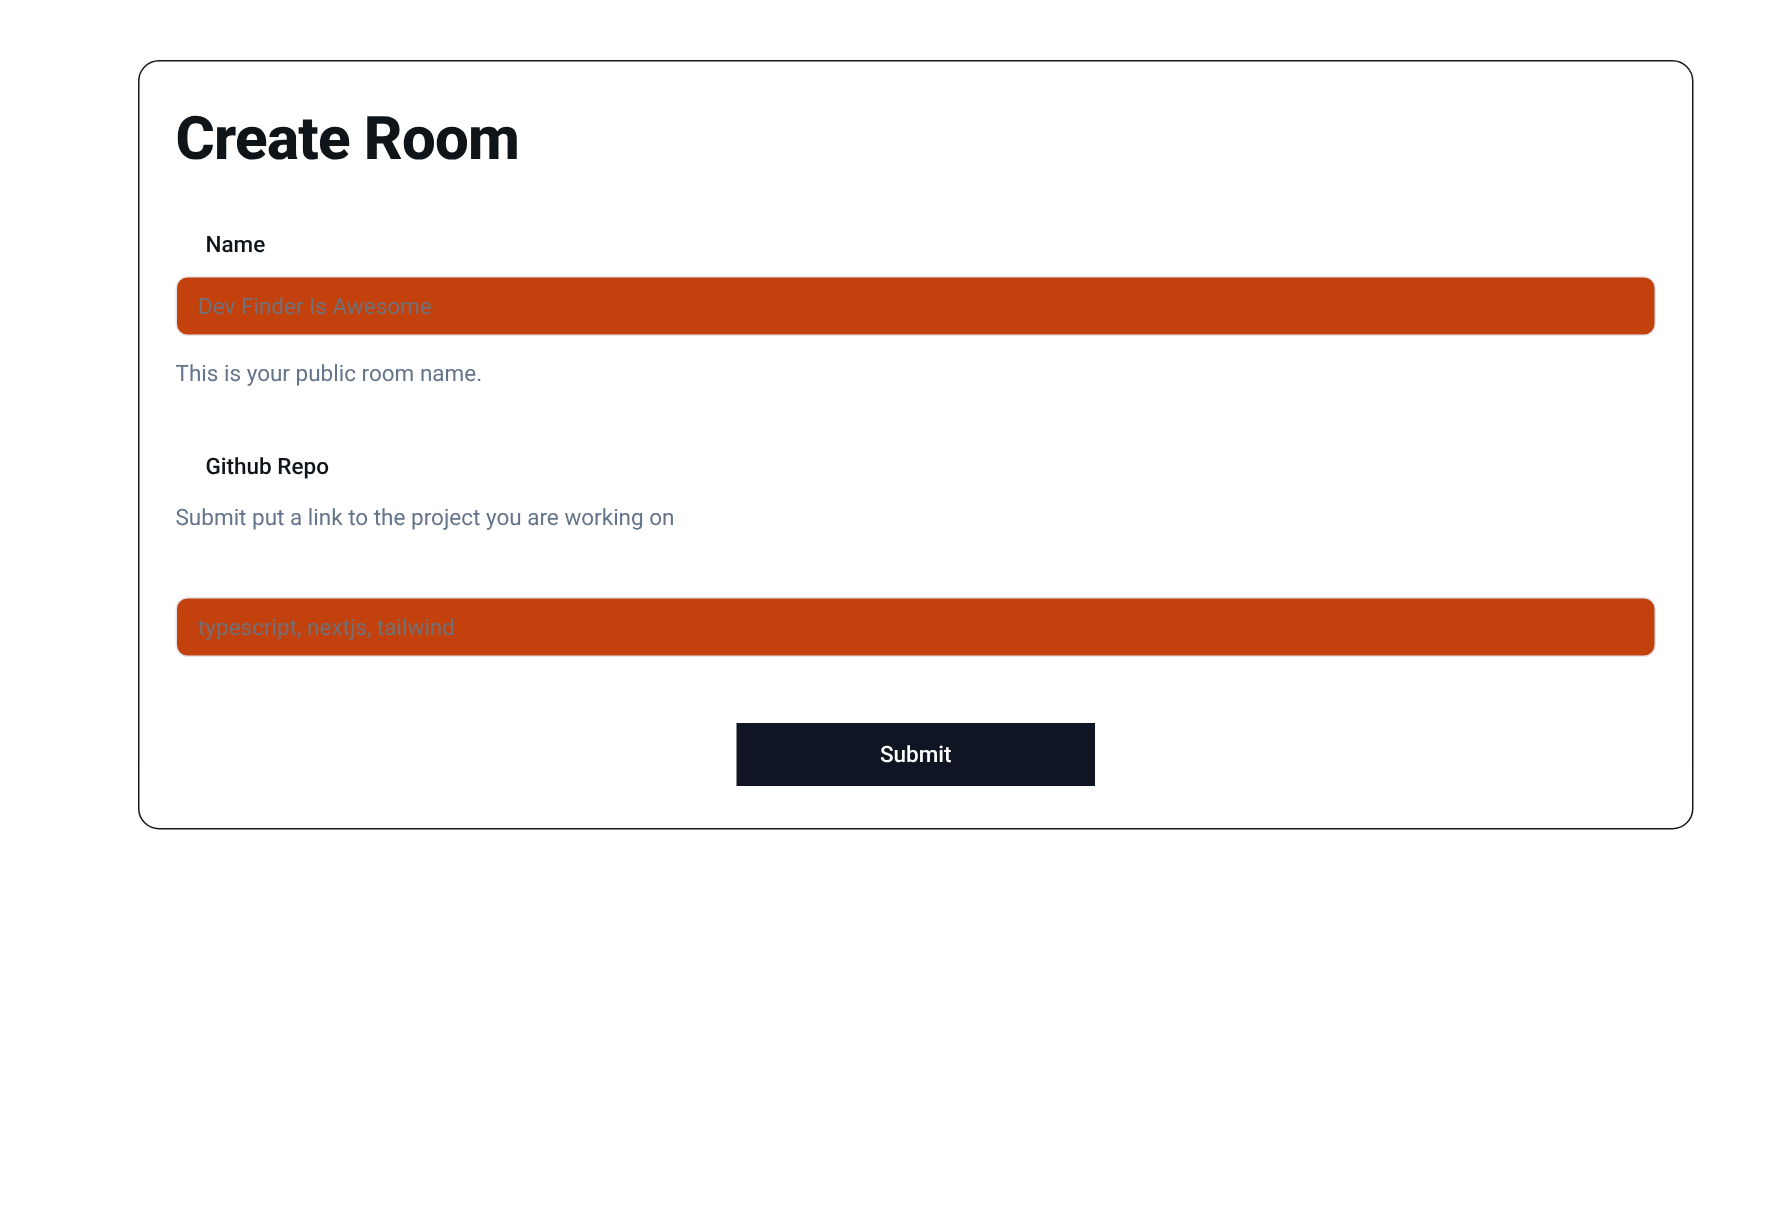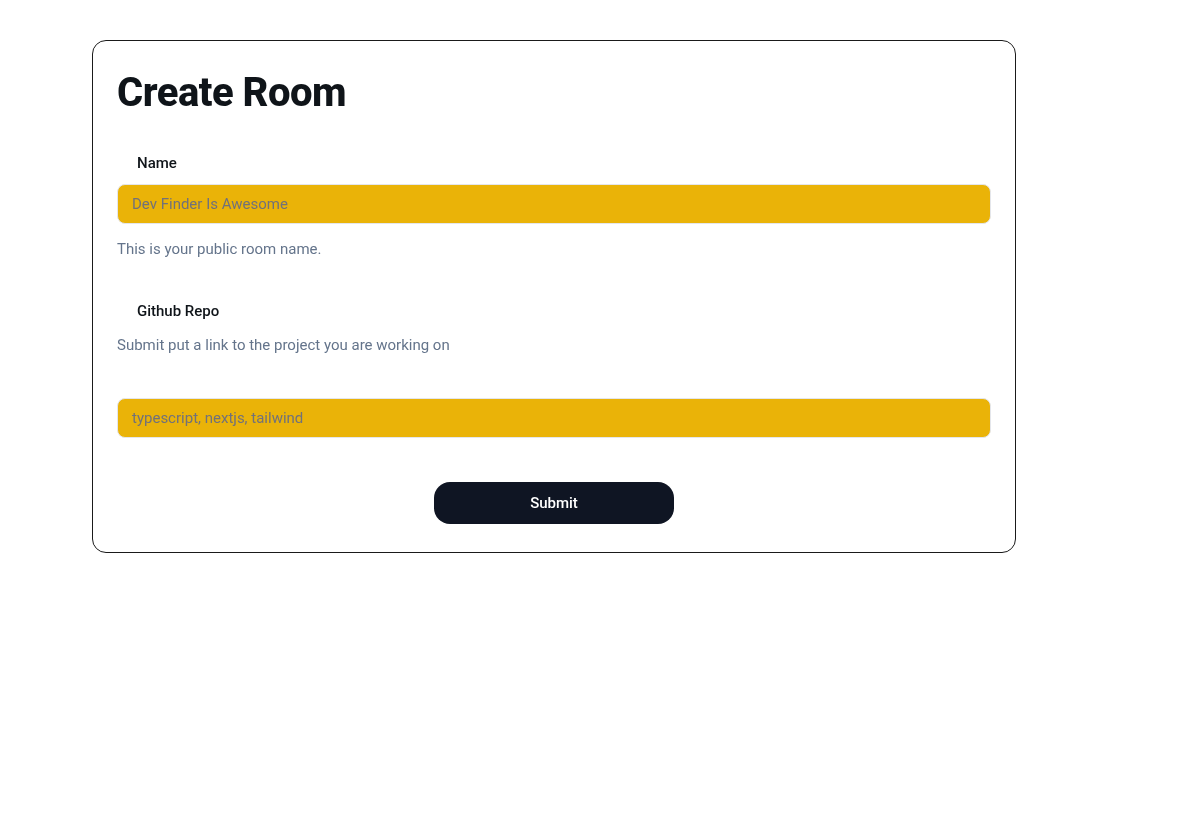--- a/index.html
+++ b/index.html
@@ -6,21 +6,21 @@
       box-sizing: border-box;
       margin: 0;
       padding: 0;
     }
     body {
       font-family: -apple-system, BlinkMacSystemFont, "Segoe UI", Roboto, "Helvetica Neue", Arial, sans-serif;
       background: #ffffff;
       padding: 40px 0;
     }
     .card {
-      width: 924px;
+      width: 1037px;
       margin-left: 92px;
       border: 1px solid #1a1a1a;
       border-radius: 14px;
       padding: 28px 24px 28px 24px;
     }
     .page-title {
       font-size: 40px;
       font-weight: 800;
       color: #0f1419;
       margin-bottom: 38px;
@@ -38,21 +38,21 @@
       font-weight: 500;
       color: #0f1419;
       margin-bottom: 12px;
       margin-left: 20px;
     }
     .form-input {
       width: 100%;
       padding: 10px 14px;
       font-size: 15px;
       color: #0f1419;
-      background: #eab308;
+      background: #c2410c;
       border: 1px solid #e4e6eb;
       border-radius: 8px;
       outline: none;
       font-family: inherit;
     }
     .form-input::placeholder {
       color: #71717a;
     }
     .form-help {
       margin-top: 16px;
@@ -60,21 +60,21 @@
       color: #64748b;
     }
     .submit-row {
       display: flex;
       justify-content: center;
     }
     .submit-button {
       background: #0f1523;
       color: #ffffff;
       border: none;
-      border-radius: 16px;
+      border-radius: 0;
       padding: 12px 96px;
       font-size: 15px;
       font-weight: 500;
       cursor: pointer;
       font-family: inherit;
     }
   </style>
 </head>
 <body>
 

